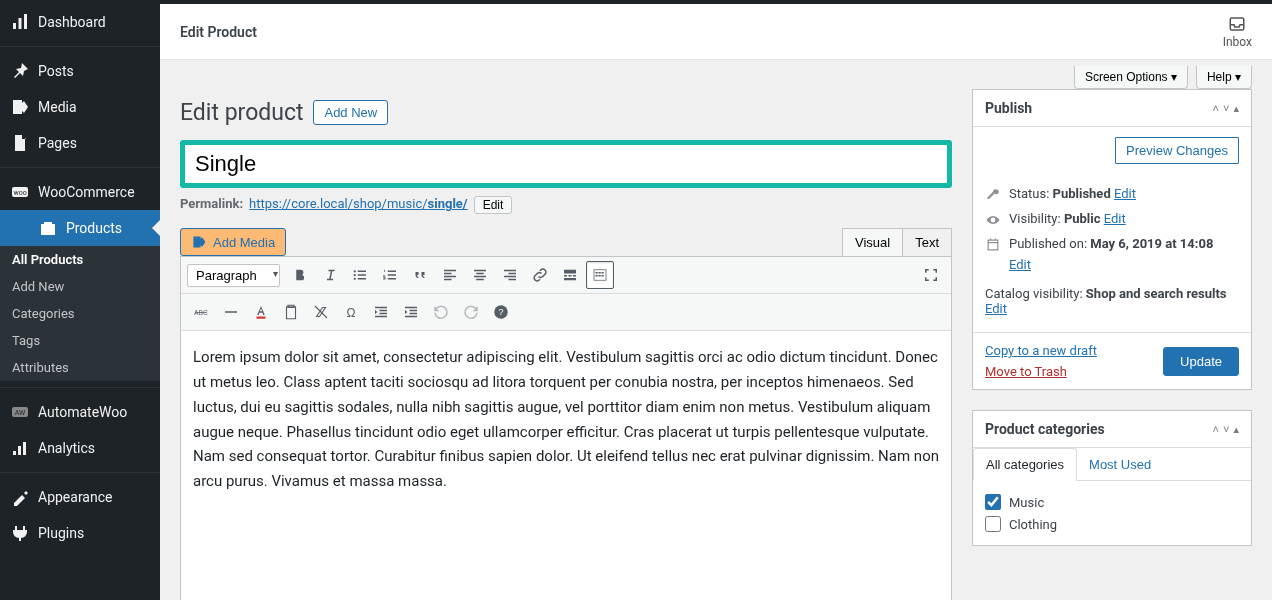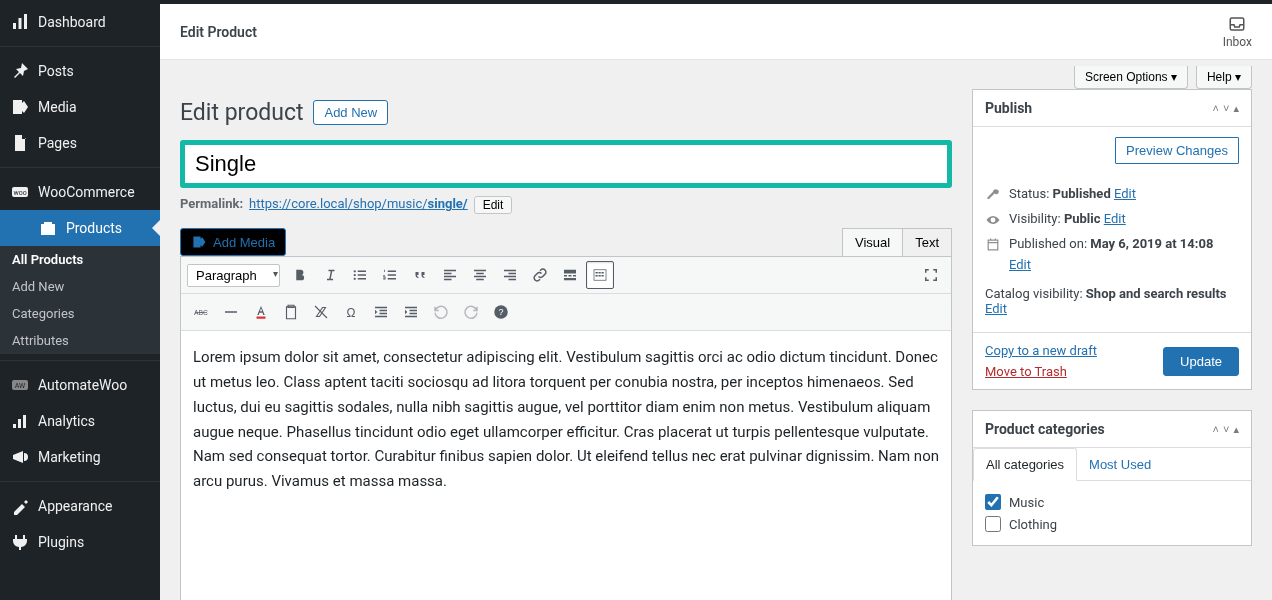--- a/index.html
+++ b/index.html
@@ -25,21 +25,21 @@
 .content { flex: 1; min-width: 0; }
 .page-heading { display: flex; align-items: center; gap: 10px; margin: 10px 0 14px; }
 .page-heading h1 { font-size: 23px; font-weight: 400; }
 .page-heading .addnew { border: 1px solid #2271b1; color: #2271b1; background: #fff; padding: 4px 10px; font-size: 13px; border-radius: 3px; cursor: pointer; }
 .title-input { width: 100%; font-size: 22px; padding: 6px 10px; border: 5px solid #14b8a6; border-radius: 3px; background: #fff; }
 .permalink { margin: 8px 0 14px; font-size: 13px; color: #646970; display: flex; align-items: flex-start; gap: 6px; flex-wrap: wrap; }
 .permalink a { color: #2271b1; text-decoration: underline; }
 .permalink b { font-weight: 700; color: #2271b1; }
 .permalink .edit-btn { border: 1px solid #c3c4c7; background: #f6f7f7; padding: 1px 8px; font-size: 12px; border-radius: 3px; cursor: pointer; }
 .media-row { display: flex; justify-content: space-between; align-items: center; margin-bottom: 0; }
-.add-media { border: 1px solid #2271b1; color: #2271b1; background: #000000; padding: 5px 10px; font-size: 13px; border-radius: 3px; cursor: pointer; display: flex; align-items: center; gap: 6px; }
+.add-media { border: 1px solid #2271b1; color: #2271b1; background: #fdba74; padding: 5px 10px; font-size: 13px; border-radius: 3px; cursor: pointer; display: flex; align-items: center; gap: 6px; }
 .editor-tabs { display: flex; }
 .editor-tabs button { border: 1px solid #c3c4c7; border-bottom: none; background: #f0f0f1; padding: 6px 12px; font-size: 13px; cursor: pointer; margin-left: -1px; }
 .editor-tabs button.active { background: #f6f7f7; }
 .editor-box { border: 1px solid #c3c4c7; background: #fff; }
 .toolbar-row { background: #f6f7f7; border-bottom: 1px solid #dcdcde; padding: 4px 6px; display: flex; align-items: center; gap: 2px; }
 .para-select { border: 1px solid #c3c4c7; background: #fff; padding: 3px 22px 3px 8px; font-size: 13px; border-radius: 2px; appearance: none; position: relative; margin-right: 4px; }
 .para-wrap { position: relative; display: inline-block; }
 .para-wrap::after { content: '▾'; position: absolute; right: 6px; top: 4px; font-size: 10px; pointer-events: none; color: #555; }
 .tb-btn { width: 28px; height: 28px; border: 1px solid transparent; background: transparent; cursor: pointer; display: flex; align-items: center; justify-content: center; border-radius: 2px; color: #555d66; }
 .tb-btn.active { background: #fff; border-color: #555d66; box-shadow: inset 0 1px 2px rgba(0,0,0,.15); }
@@ -123,45 +123,38 @@
         <span class="icon">
           <svg viewBox="0 0 20 20">
             <path d="M3 6h14v11H3zM6 6V4h8v2"></path>
           </svg>
         </span>
         <span>Products</span>
       </div>
     <div class="subitem current">All Products</div>
     <div class="subitem">Add New</div>
     <div class="subitem">Categories</div>
+    <div class="subitem">Tags</div>
     <div class="subitem">Attributes</div>
     <div class="sidebar-item sep">
         <span class="icon">
           <svg viewBox="0 0 20 20">
             <rect x="2" y="5" width="16" height="10" rx="2" fill="#888"></rect>
             <text x="10" y="13" font-size="7" text-anchor="middle" fill="#1d2327">AW</text>
           </svg>
         </span>
         <span>AutomateWoo</span>
       </div>
     <div class="sidebar-item">
         <span class="icon">
           <svg viewBox="0 0 20 20">
             <path d="M3 13h3v4H3zM8 8h3v9H8zM13 4h3v13h-3z"></path>
           </svg>
         </span>
         <span>Analytics</span>
-      </div>
-    <div class="sidebar-item">
-        <span class="icon">
-          <svg viewBox="0 0 20 20">
-            <path d="M3 8l10-4v12L3 12zM14 6a4 4 0 010 8z"></path>
-          </svg>
-        </span>
-        <span>Marketing</span>
       </div>
     <div class="sidebar-item sep">
         <span class="icon">
           <svg viewBox="0 0 20 20">
             <path d="M4 16l8-8 3 3-8 8H4zM14 6l2-2 2 2-2 2z"></path>
           </svg>
         </span>
         <span>Appearance</span>
       </div>
     <div class="sidebar-item">

